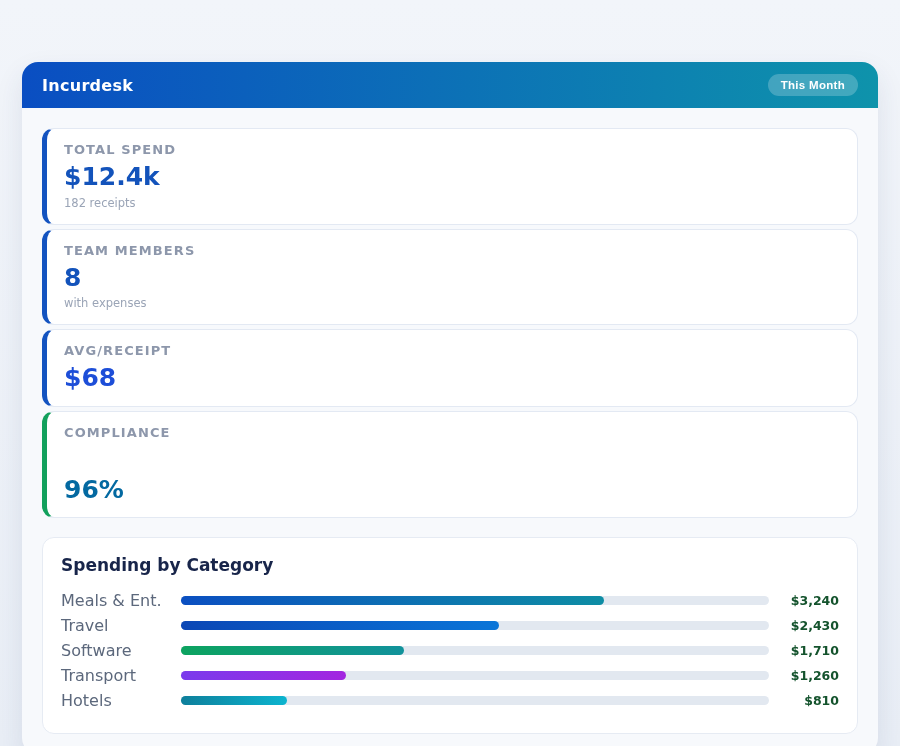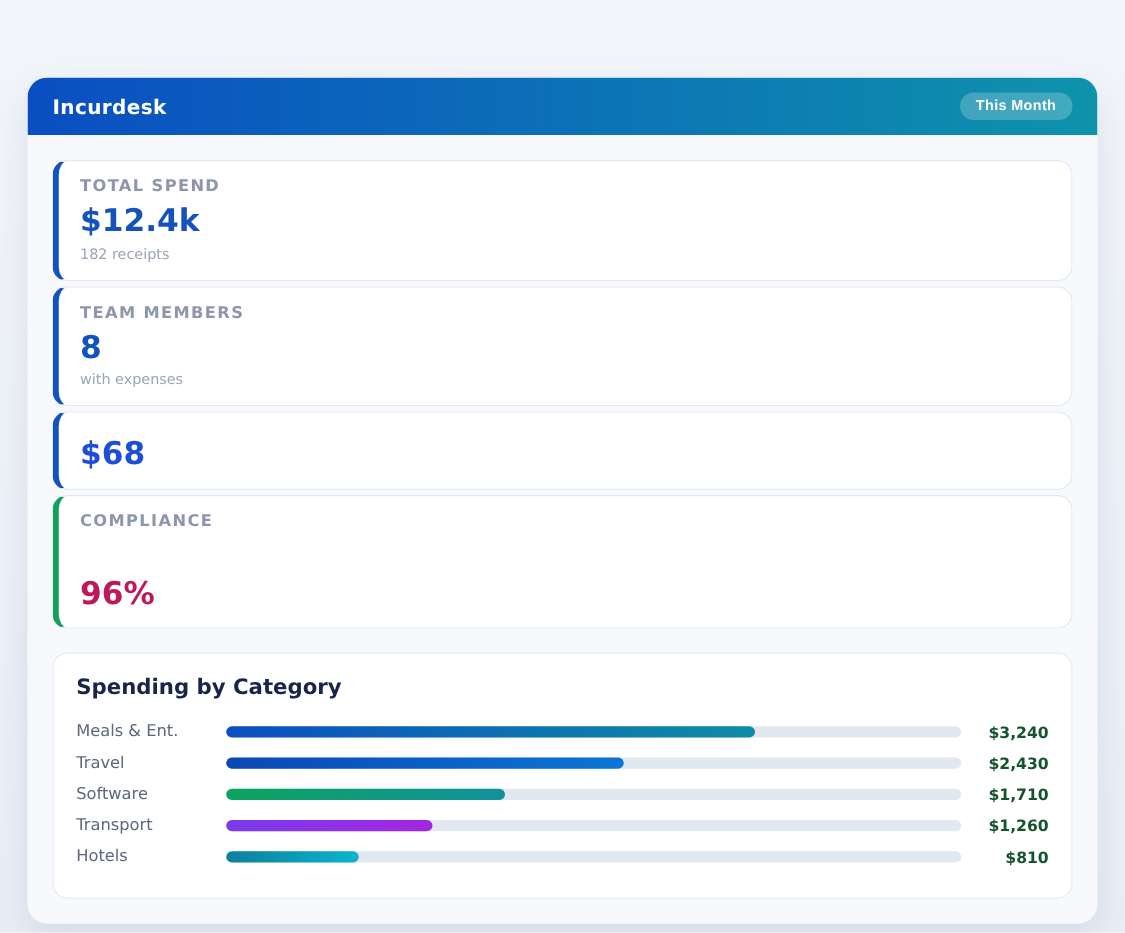--- a/index.html
+++ b/index.html
@@ -40,21 +40,21 @@
   }
   .stat-value { font-size:25px; font-weight:bold; color:#1353bb; margin-top:6px; line-height:1.1; }
   .stat-sub { font-size:11.5px; color:#9aa4b6; margin-top:5px; }
   .stat-sub:empty { display:none; }
   .chart-card {
     background:#ffffff; border:1px solid #e6ebf3; border-radius:12px;
     padding:17px 18px 20px 18px; margin-top:19px;
   }
   .chart-title { font-size:17px; font-weight:bold; color:#18254a; margin-bottom:13px; }
   .chart-row { display:flex; align-items:center; height:25px; }
-  .row-label { width:120px; font-size:13px; color:#5c687c; }
+  .row-label { width:120px; font-size:16px; color:#5c687c; }
   .track {
     flex:1; height:9px; border-radius:5px; background:#e2e8f0;
     position:relative;
   }
   .bar-fill {
     position:absolute; left:0; top:0; height:9px; border-radius:5px;
     background:#1353c0;
   }
   .row-value {
     width:62px; text-align:right; font-size:12.5px; font-weight:bold;
@@ -78,27 +78,28 @@
       <div class="stat-sub">182 receipts</div>
     </div>
 
     <div class="stat" style="border-left-color: rgb(19, 83, 192);">
       <div class="stat-label">TEAM MEMBERS</div>
       <div class="stat-value" style="color: rgb(19, 83, 187);">8</div>
       <div class="stat-sub">with expenses</div>
     </div>
 
     <div class="stat" style="border-left-color: rgb(19, 83, 192);">
+      <div class="stat-label">AVG/RECEIPT</div>
       <div class="stat-value" style="color: #1d4ed8;">$68</div>
 
     </div>
 
     <div class="stat" style="border-left-color: rgb(18, 160, 92);">
       <div class="stat-label">COMPLIANCE</div>
-      <div class="stat-value" style="color: #be185d; margin-top: 36px;">96%</div>
+      <div class="stat-value" style="color: #0369a1; margin-top: 36px;">96%</div>
 
     </div>
 
     <div class="chart-card">
       <div class="chart-title">Spending by Category</div>
 
       <div class="chart-row">
         <div class="row-label">Meals &amp; Ent.</div>
         <div class="track" style="background: rgb(226, 232, 240);">
             <div class="bar-fill" style="width: 72%; background: linear-gradient(90deg, rgb(11, 79, 193), rgb(14, 141, 164));"></div>

